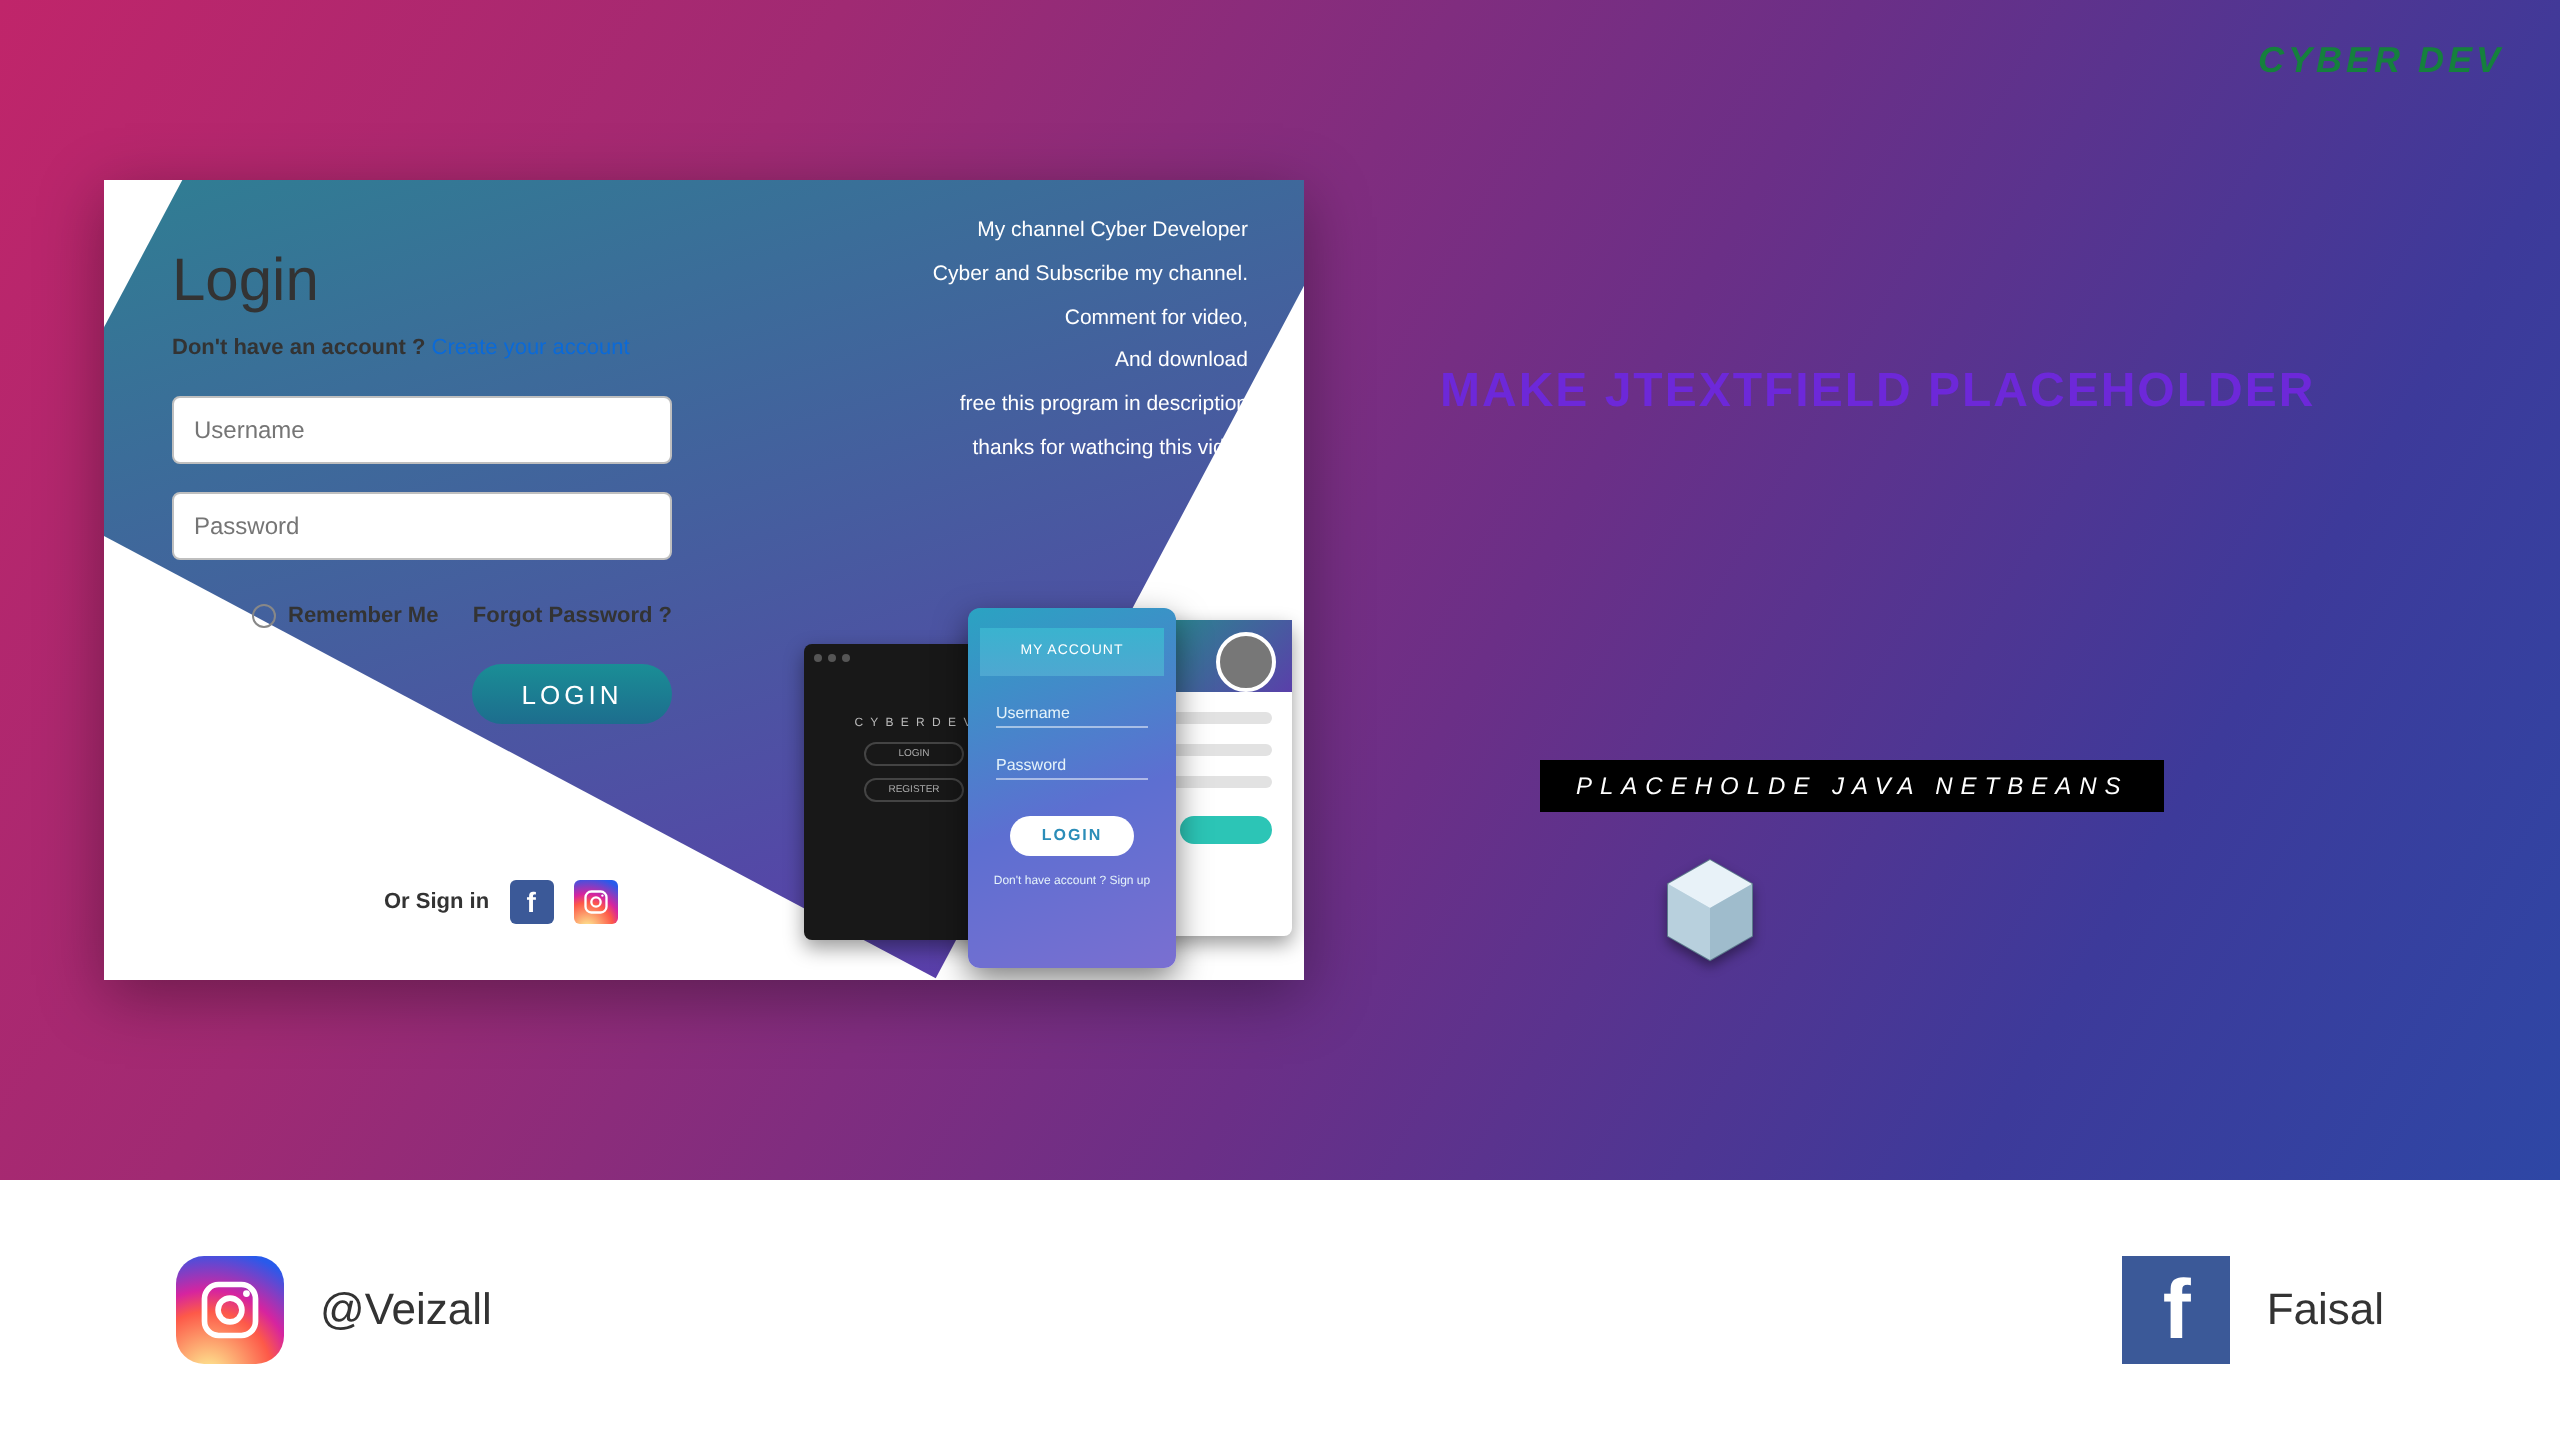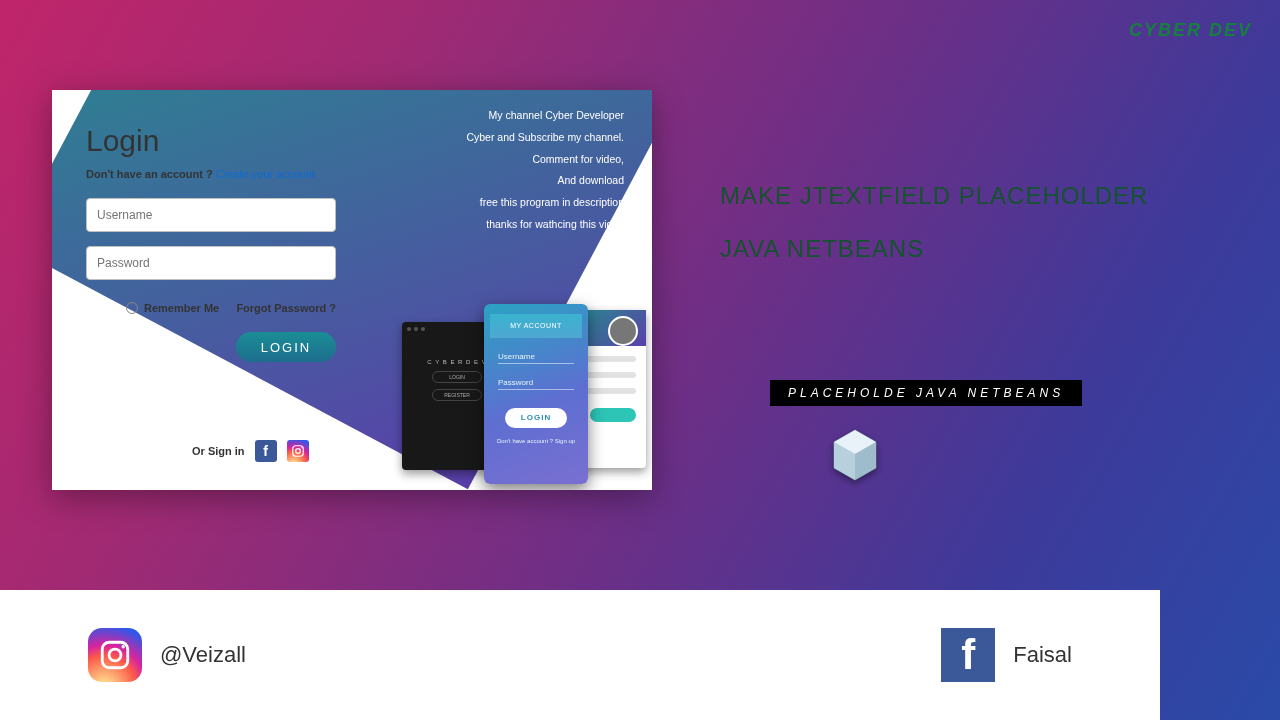--- a/index.html
+++ b/index.html
@@ -201,25 +201,25 @@
     width:62px;height:20px;border-radius:10px;background:#fff;
     color:#2b8db8;font-size:8px;text-align:center;line-height:20px;
     margin:18px auto 0;letter-spacing:1px;font-weight:600;
   }
   .mock-phone .sgn { color:#e5f3fa; font-size:6px; text-align:center; margin-top:10px;}
 
   
   .title-block {
     position: absolute;
     left: 720px; top: 170px;
-    color: #14532d;
+    color: #6d28d9;
     font-size: 24px;
     letter-spacing: 1px;
     line-height: 2.2;
-    font-weight: 400;
+    font-weight: 700;
   }
   .badge {
     position: absolute;
     left: 770px; top: 380px;
     background: #000;
     color: #fff;
     font-style: italic;
     letter-spacing: 4px;
     font-size: 12px;
     padding: 6px 18px;
@@ -230,21 +230,21 @@
     position: absolute;
     left: 830px; top: 428px;
     width: 50px; height: 56px;
     filter: drop-shadow(0 3px 3px rgba(0,0,0,.4));
   }
 
   
   .footer {
     position: absolute;
     left: 0; bottom: 0;
-    width: 1160px; height: 130px;
+    width: 1280px; height: 130px;
     background: #fff;
     display: flex;
     align-items: center;
     padding: 0 88px;
     gap: 18px;
   }
   .footer .spacer { flex: 1; }
   .ig-big {
     width: 54px; height: 54px;
     border-radius: 14px;
@@ -335,21 +335,20 @@
       <div class="plbl">Password</div>
       <div class="pline"></div>
       <div class="pbtn">LOGIN</div>
       <div class="sgn">Don't have account ? Sign up</div>
     </div>
   </div>
 </div>
 
 <div class="title-block">
   <div>MAKE JTEXTFIELD PLACEHOLDER</div>
-  <div>JAVA NETBEANS</div>
 </div>
 <div class="badge">PLACEHOLDE JAVA NETBEANS</div>
 
 <div class="cube-wrap">
   <svg viewBox="0 0 50 56">
     <polygon points="25,2 46,14 46,40 25,52 4,40 4,14" fill="#c7dce8" stroke="#5c7a8c" stroke-width="1"></polygon>
     <polygon points="25,2 46,14 25,26 4,14" fill="#e8f2f8"></polygon>
     <polygon points="25,26 46,14 46,40 25,52" fill="#9fbccc"></polygon>
     <polygon points="25,26 4,14 4,40 25,52" fill="#b8d0dd"></polygon>
   </svg>

